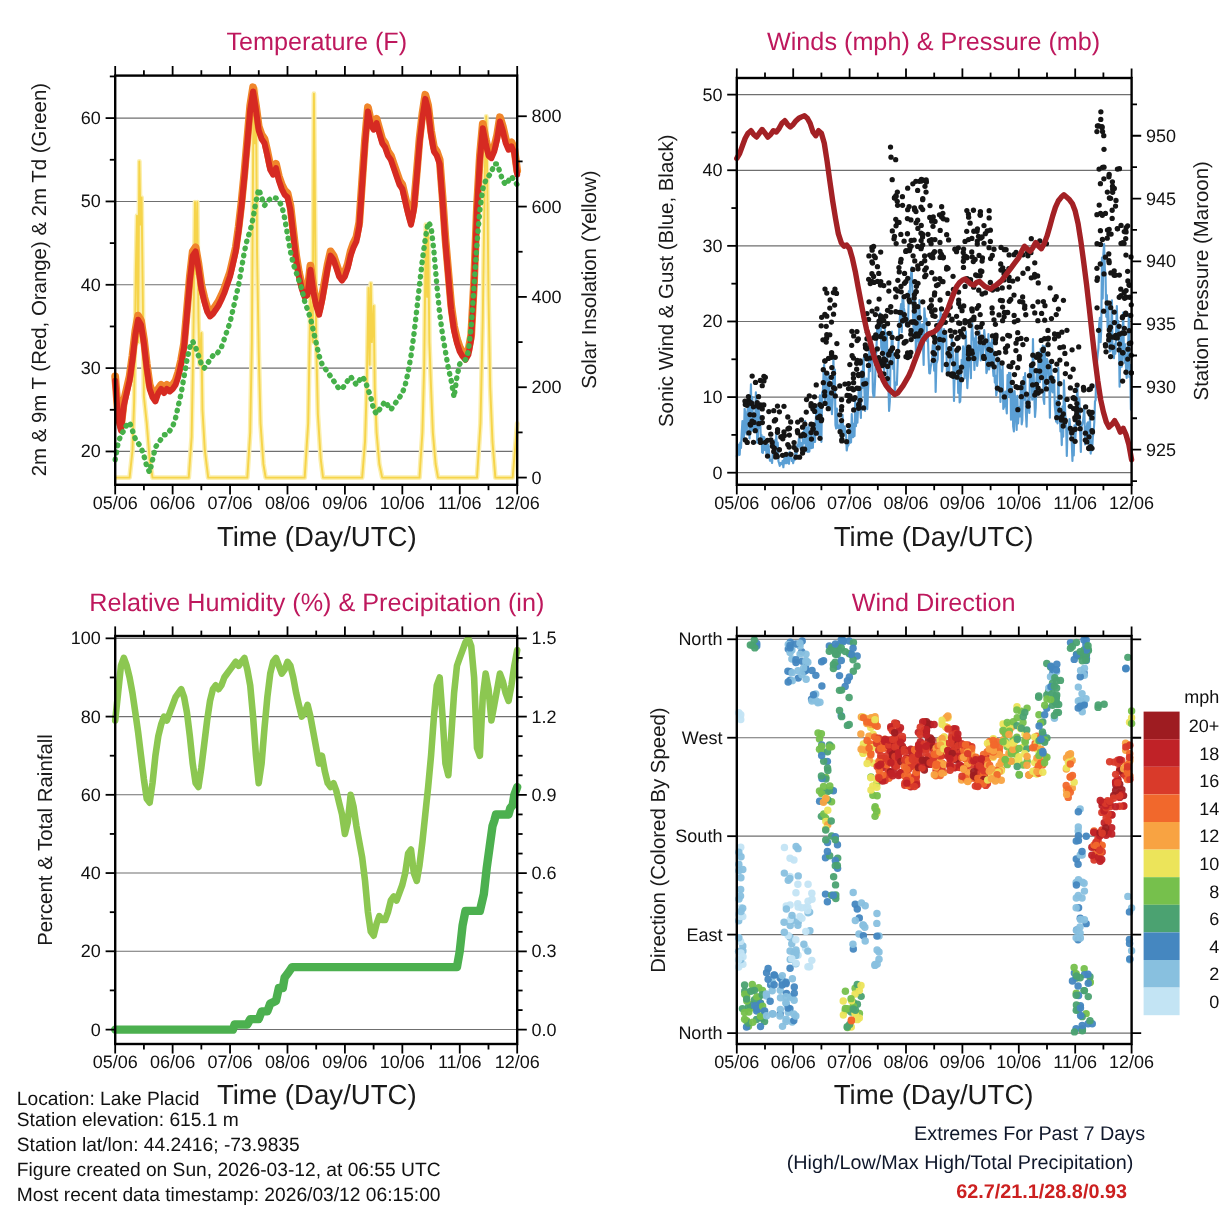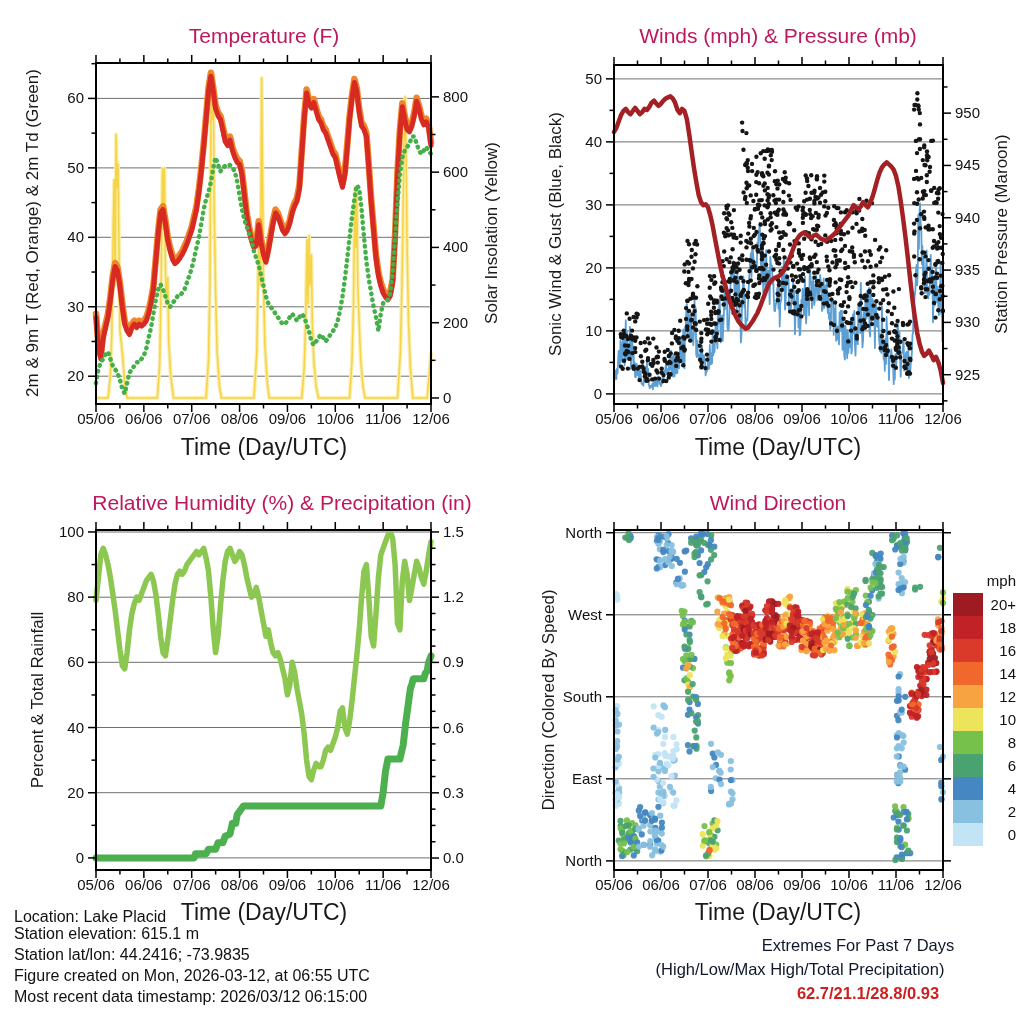--- a/index.html
+++ b/index.html
@@ -2789,37 +2789,37 @@
         <text x="1016" y="794" text-anchor="end" font-size="15" fill="#111" font-family="&quot;Liberation Sans&quot;, sans-serif">4</text>
         <rect x="953" y="800" width="30" height="23" fill="#88C0DF"></rect>
         <text x="1016" y="817" text-anchor="end" font-size="15" fill="#111" font-family="&quot;Liberation Sans&quot;, sans-serif">2</text>
         <rect x="953" y="823" width="30" height="23" fill="#C3E4F4"></rect>
         <text x="1016" y="840" text-anchor="end" font-size="15" fill="#111" font-family="&quot;Liberation Sans&quot;, sans-serif">0</text>
       </g>
     </svg>
 
   <div class="ttl" style="left:264px;top:24px;">Temperature (F)</div>
   <div class="ttl" style="left:778px;top:24px;">Winds (mph) &amp; Pressure (mb)</div>
-  <div class="ttl" style="left:264px;top:491px;margin-left:18px;">Relative Humidity (%) &amp; Precipitation (in)</div>
+  <div class="ttl" style="left:264px;top:491px;">Relative Humidity (%) &amp; Precipitation (in)</div>
   <div class="ttl" style="left:778px;top:491px;">Wind Direction</div>
 
   <div class="rot" style="left:33px;top:233px;">2m &amp; 9m T (Red, Orange) &amp; 2m Td (Green)</div>
   <div class="rot" style="left:492px;top:233px;">Solar Insolation (Yellow)</div>
   <div class="rot" style="left:556px;top:234px;">Sonic Wind &amp; Gust (Blue, Black)</div>
   <div class="rot" style="left:1002px;top:234px;">Station Pressure (Maroon)</div>
   <div class="rot" style="left:38px;top:700px;">Percent &amp; Total Rainfall</div>
   <div class="rot" style="left:549px;top:700px;">Direction (Colored By Speed)</div>
 
   <div class="axt" style="left:264px;top:434px;">Time (Day/UTC)</div>
   <div class="axt" style="left:778px;top:434px;">Time (Day/UTC)</div>
   <div class="axt" style="left:264px;top:899px;">Time (Day/UTC)</div>
   <div class="axt" style="left:778px;top:899px;">Time (Day/UTC)</div>
 
   <div class="foot" style="top:908px;">Location: Lake Placid</div>
   <div class="foot" style="top:925px;text-align:center;">Station elevation: 615.1 m</div>
   <div class="foot" style="top:946px;">Station lat/lon: 44.2416; -73.9835</div>
-  <div class="foot" style="top:967px;">Figure created on Mon, 2026-03-12, at 06:55 UTC</div>
+  <div class="foot" style="top:967px;">Figure created on Sun, 2026-03-12, at 06:55 UTC</div>
   <div class="foot" style="top:988px;">Most recent data timestamp: 2026/03/12 06:15:00</div>
 
   <div class="ext" style="left:858px;top:936px;">Extremes For Past 7 Days</div>
   <div class="ext" style="left:800px;top:960px;">(High/Low/Max High/Total Precipitation)</div>
   <div class="ext ext-red" id="ext-values" style="left: 868px; top: 984px; color: rgb(204, 32, 32);">62.7/21.1/28.8/0.93</div>
 </div>
 
 </body></html>

